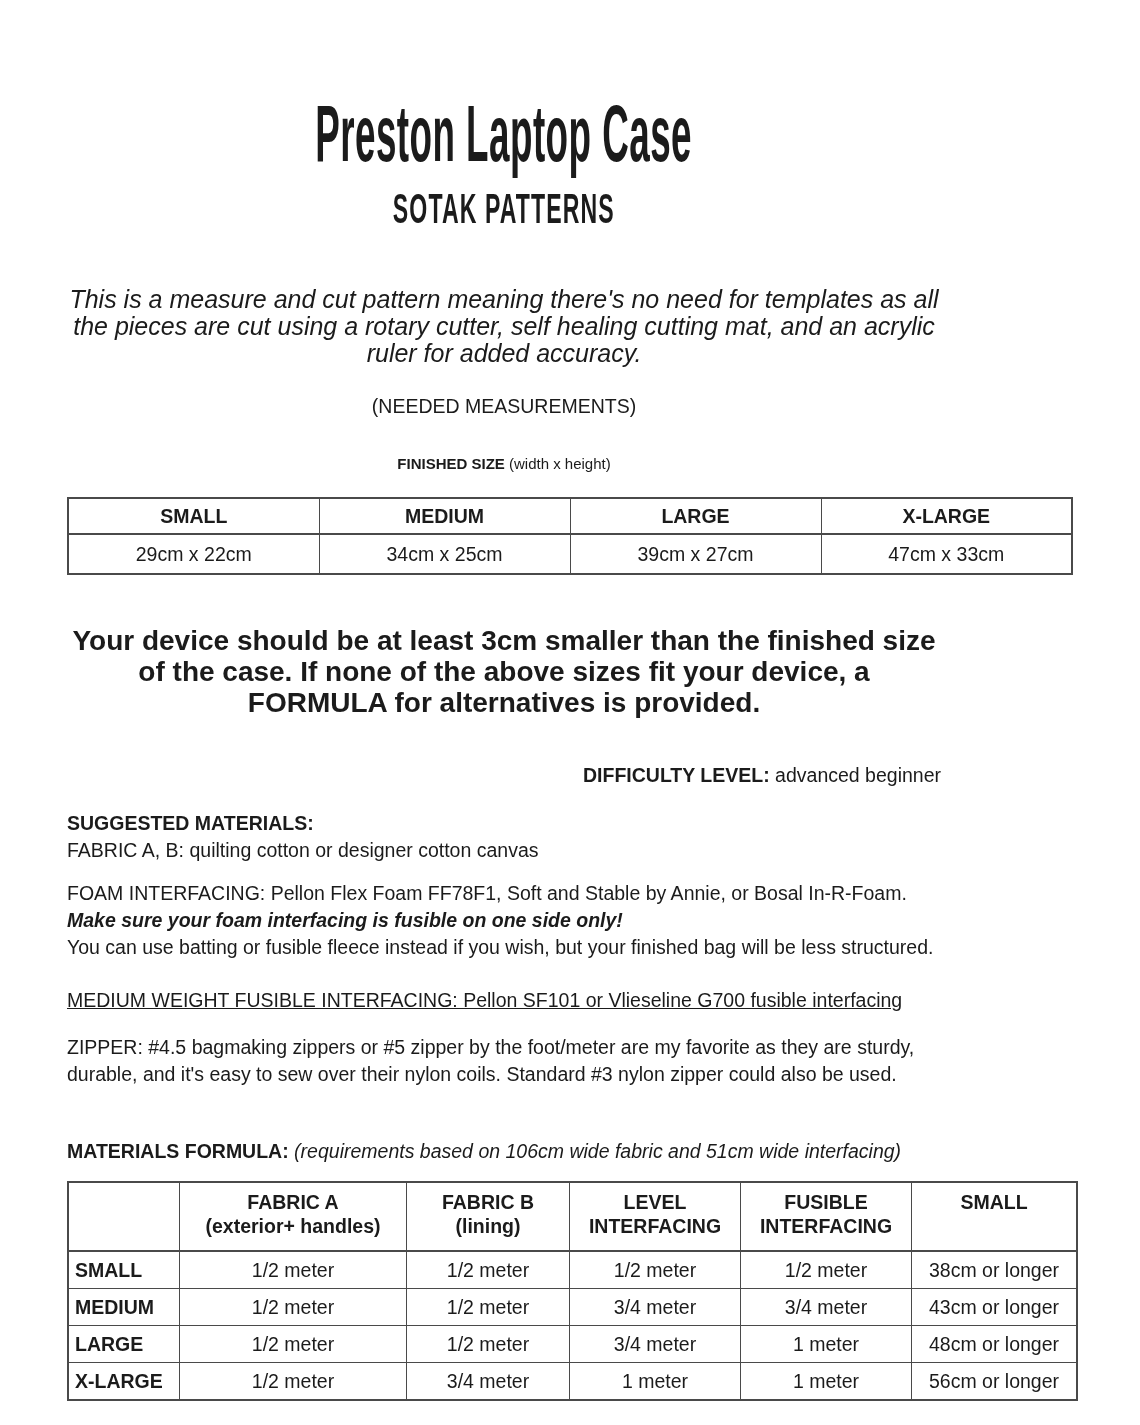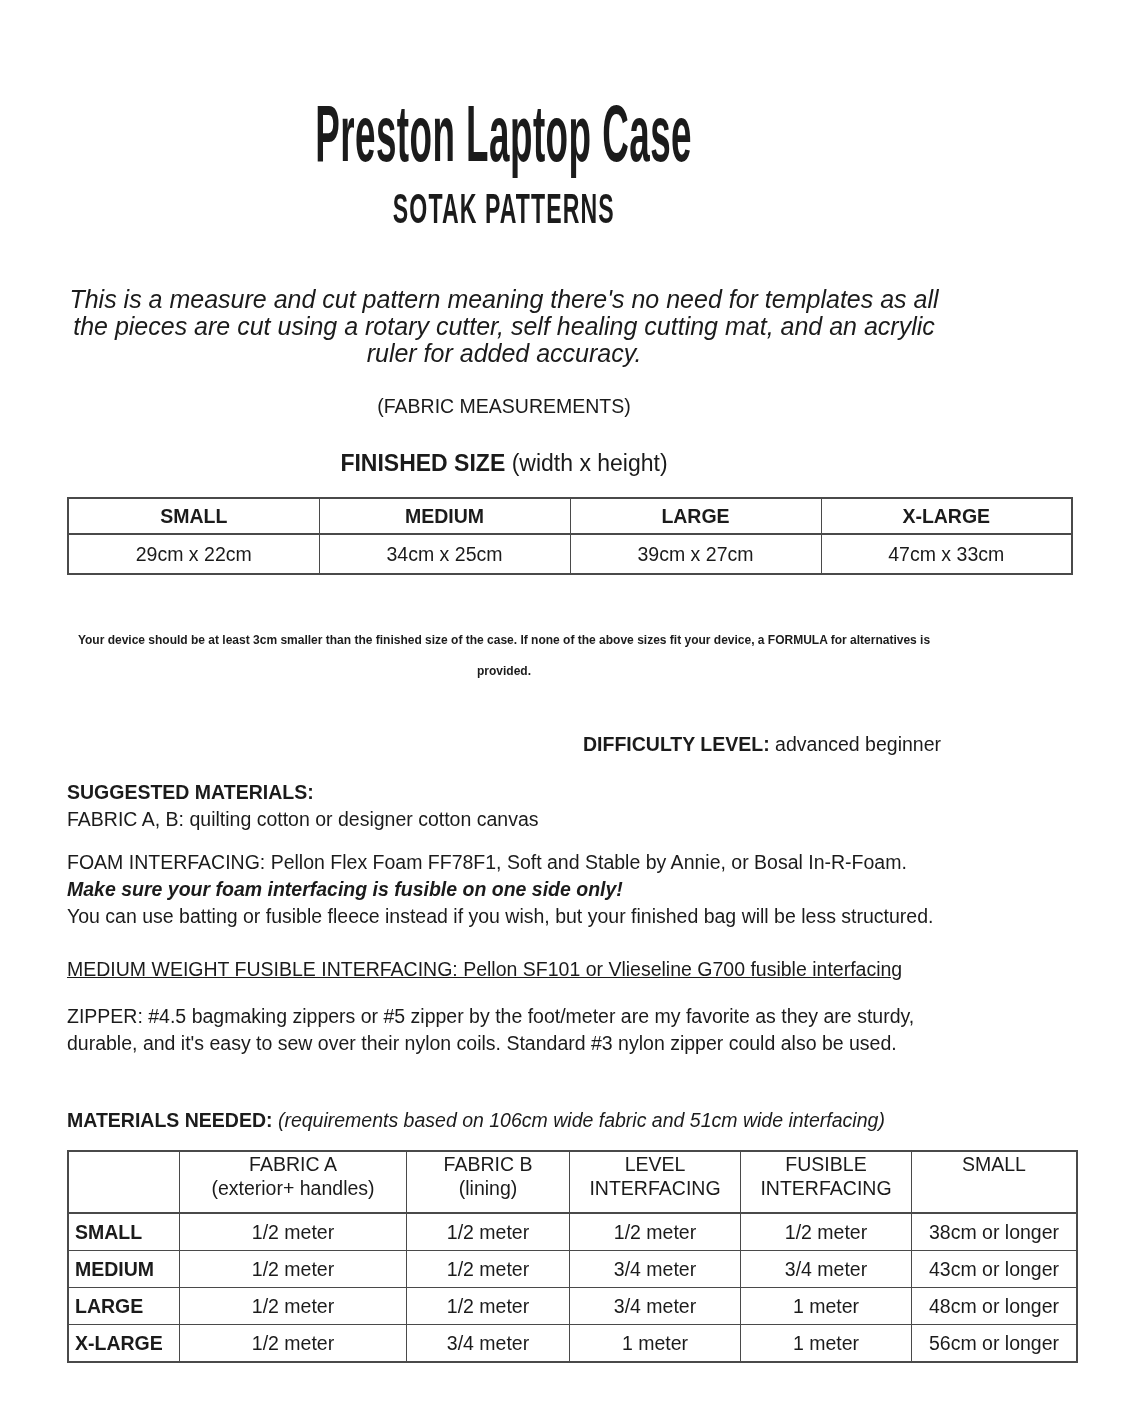--- a/index.html
+++ b/index.html
@@ -48,21 +48,21 @@
   }
   .metric-note {
     margin-top: 26px;
     text-align: center;
     font-size: 19.5px;
     line-height: 27px;
   }
   .finished-heading {
     margin-top: 30px;
     text-align: center;
-    font-size: 23px;
+    font-size: 15px;
     line-height: 27px;
   }
   .b { font-weight: 700; }
   .bi { font-weight: 700; font-style: italic; }
   .i { font-style: italic; }
   
   table { border-collapse: collapse; }
   .size-table {
     margin-top: 20px;
     width: 1006px;
@@ -76,21 +76,21 @@
   }
   .size-table { border: 2px solid #4a4a4a; }
   .size-table tr.hdr td { height: 34px; font-weight: 700; border-bottom-width: 2px; }
   .size-table tr.val td { height: 38px; }
   
   .device-note {
     margin: 50px auto 0 auto;
     max-width: 1000px;
     text-align: center;
     font-weight: 700;
-    font-size: 12px;
+    font-size: 28px;
     line-height: 31px;
   }
   
   .line { font-size: 19.5px; line-height: 27px; }
   .mt44 { margin-top: 44px; text-align: right; }
   .mt21 { margin-top: 21px; }
   .mt16 { margin-top: 16px; }
   .mt14 { margin-top: 26px; text-decoration: underline; }
   .mt20 { margin-top: 20px; }
   .mt50 { margin-top: 50px; }
@@ -103,22 +103,23 @@
     border: 2px solid #4a4a4a;
   }
   .materials-table td {
     border: 1px solid #4a4a4a;
     padding: 0;
     text-align: center;
     vertical-align: middle;
   }
   .materials-table tr.hdr td {
     height: 60px;
-    font-weight: 400;
+    font-weight: 700;
     vertical-align: top;
+    padding-top: 7px;
     line-height: 24px;
     border-bottom-width: 2px;
   }
   .materials-table tr.row td { height: 36px; }
   .materials-table td.size-label {
     text-align: left;
     font-weight: 700;
     padding-left: 6px;
   }
   .col-size   { width: 110px; }
@@ -135,21 +136,21 @@
 
   <div class="title-wrap">
     <span class="title-inner">Preston Laptop Case</span>
   </div>
   <div class="subtitle-wrap">
     <span class="subtitle-inner">SOTAK PATTERNS</span>
   </div>
 
   <div class="intro">This is a measure and cut pattern meaning there's no need for templates as all the pieces are cut using a rotary cutter, self healing cutting mat, and an acrylic ruler for added accuracy.</div>
 
-  <div class="metric-note">(FABRIC MEASUREMENTS)</div>
+  <div class="metric-note">(NEEDED MEASUREMENTS)</div>
 
   <div class="finished-heading">
     <span class="b">FINISHED SIZE</span><span> (width x height)</span>
   </div>
 
   <table class="size-table">
     <tbody>
         <tr class="hdr">
       <td>SMALL</td>
       <td>MEDIUM</td>
@@ -180,21 +181,21 @@
   <div class="line mt16">
     <span>FOAM INTERFACING: Pellon Flex Foam FF78F1, Soft and Stable by Annie, or Bosal In-R-Foam. </span><span class="bi">Make sure your foam interfacing is fusible on one side only!</span>
     <div>You can use batting or fusible fleece instead if you wish, but your finished bag will be less structured.</div>
   </div>
 
   <div class="line mt14">MEDIUM WEIGHT FUSIBLE INTERFACING: Pellon SF101 or Vlieseline G700 fusible interfacing</div>
 
   <div class="line mt20">ZIPPER: #4.5 bagmaking zippers or #5 zipper by the foot/meter are my favorite as they are sturdy, durable, and it's easy to sew over their nylon coils. Standard #3 nylon zipper could also be used.</div>
 
   <div class="line mt50">
-    <span class="b">MATERIALS NEEDED:</span><span class="i"> (requirements based on 106cm wide fabric and 51cm wide interfacing)</span>
+    <span class="b">MATERIALS FORMULA:</span><span class="i"> (requirements based on 106cm wide fabric and 51cm wide interfacing)</span>
   </div>
 
   <table class="materials-table">
     <tbody>
         <tr class="hdr">
       <td class="col-size"></td>
       <td class="col-fabA">
         <div>FABRIC A</div>
         <div>(exterior+ handles)</div>
       </td>

